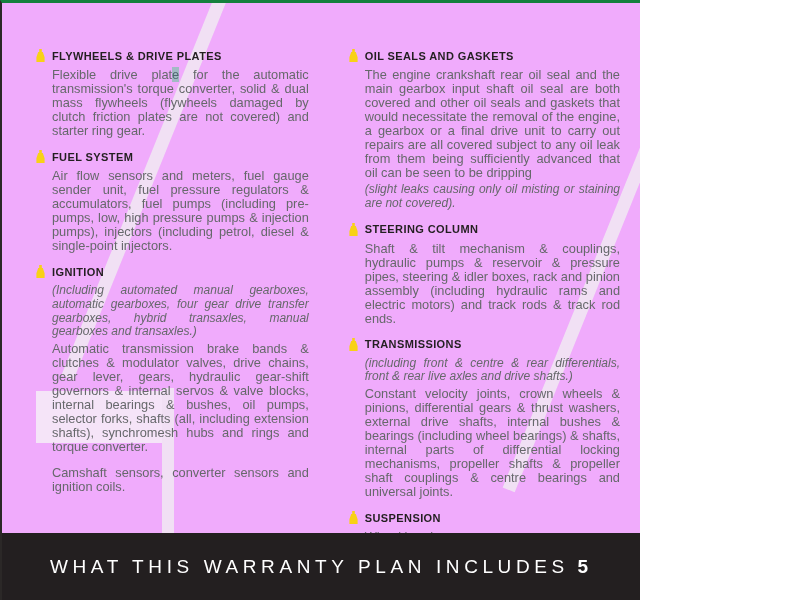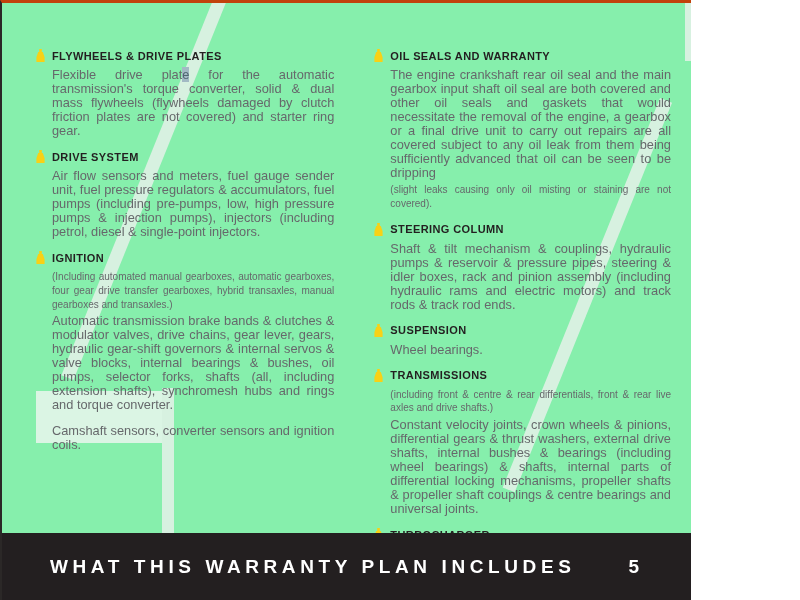--- a/index.html
+++ b/index.html
@@ -1,18 +1,18 @@
 <!DOCTYPE html>
 <html><head>
 <meta charset="utf-8">
 <style>
   html,body{margin:0;padding:0;background:#ffffff;}
   body{width:800px;height:600px;overflow:hidden;font-family:"Liberation Sans", sans-serif;}
-  .page{position:relative;width:691px;height:600px;background:#86efac;box-sizing:border-box;
-        border-top:3px solid #c2410c;border-left:2px solid #2b2827;overflow:hidden;}
+  .page{position:relative;width:640px;height:600px;background:#f0abfc;box-sizing:border-box;
+        border-top:3px solid #15803d;border-left:2px solid #2b2827;overflow:hidden;}
   
   .wm{position:absolute;background:#f1f1f1;opacity:.75;pointer-events:none;}
   .wm.diag{width:13px;}
   .wm1{left:213px;top:-8px;height:410px;transform:rotate(22deg);transform-origin:top left;}
   .wm2{left:658px;top:95px;height:420px;transform:rotate(22deg);transform-origin:top left;}
   .wm3{left:683px;top:0;width:12px;height:58px;}
   .wm4{left:737px;top:0;width:12px;height:172px;}
   .wm5{left:770px;top:186px;width:30px;height:14px;}
   .wm6{left:770px;top:287px;width:30px;height:13px;}
   .wm7{left:160px;top:385px;width:12px;height:146px;}
@@ -22,27 +22,27 @@
   .col{box-sizing:border-box;}
   .col-left{width:354px;margin-right:40px;}
   .col-right{width:352px;}
 
   .section{margin-bottom:12px;}
   .sec-head{display:flex;align-items:center;margin-bottom:6px;}
   .bullet-icon{width:9px;height:13px;flex:none;margin-right:7px;display:block;}
   .sec-title{font-size:11px;font-weight:bold;letter-spacing:.4px;color:#231f20;margin:0;}
   .body{margin:0 0 3px 16px;font-size:12.8px;line-height:14px;color:#66686b;
         text-align:justify;}
-  .note{font-size:10px;line-height:13.8px;}
+  .note{font-size:12px;line-height:13.8px;font-style:italic;}
   .cursor{background:#a2bac4;color:#4f6570;}
 
   .footer{position:absolute;left:0;right:0;bottom:0;height:67px;background:#231f20;
           display:flex;align-items:center;justify-content:space-between;
           padding:0 52px 0 48px;}
-  .footer-title{color:#ffffff;font-size:19px;font-weight:bold;letter-spacing:4.6px;}
+  .footer-title{color:#ffffff;font-size:19px;font-weight:normal;letter-spacing:4.6px;}
   .footer-pagenum{color:#ffffff;font-size:19px;font-weight:bold;}
 </style>
 </head>
 <body>
 
 <div class="page">
 
   <div class="wm diag wm1"></div>
   <div class="wm diag wm2"></div>
   <div class="wm wm3"></div>
@@ -64,21 +64,21 @@
           <h3 class="sec-title">FLYWHEELS &amp; DRIVE PLATES</h3>
         </div>
         <p class="body"><span>Flexible drive plat</span><span class="cursor">e</span><span> for the automatic transmission's torque converter, solid &amp; dual mass flywheels (flywheels damaged by clutch friction plates are not covered) and starter ring gear.</span></p>
       </div>
 
       <div class="section">
         <div class="sec-head">
           <svg class="bullet-icon" viewBox="0 0 9 13">
               <path d="M3.2 0 h2.6 v3.1 h1 L8.6 8.3 V13 H0.4 V8.3 L2.2 3.1 h1 Z" fill="#F8D116"></path>
             </svg>
-          <h3 class="sec-title">DRIVE SYSTEM</h3>
+          <h3 class="sec-title">FUEL SYSTEM</h3>
         </div>
         <p class="body">Air flow sensors and meters, fuel gauge sender unit, fuel pressure regulators &amp; accumulators, fuel pumps (including pre-pumps, low, high pressure pumps &amp; injection pumps), injectors (including petrol, diesel &amp; single-point injectors.</p>
       </div>
 
       <div class="section">
         <div class="sec-head">
           <svg class="bullet-icon" viewBox="0 0 9 13">
               <path d="M3.2 0 h2.6 v3.1 h1 L8.6 8.3 V13 H0.4 V8.3 L2.2 3.1 h1 Z" fill="#F8D116"></path>
             </svg>
           <h3 class="sec-title">IGNITION</h3>
@@ -93,55 +93,55 @@
 
     </div>
 
     <div class="col col-right">
 
       <div class="section">
         <div class="sec-head">
           <svg class="bullet-icon" viewBox="0 0 9 13">
               <path d="M3.2 0 h2.6 v3.1 h1 L8.6 8.3 V13 H0.4 V8.3 L2.2 3.1 h1 Z" fill="#F8D116"></path>
             </svg>
-          <h3 class="sec-title">OIL SEALS AND WARRANTY</h3>
+          <h3 class="sec-title">OIL SEALS AND GASKETS</h3>
         </div>
         <p class="body">The engine crankshaft rear oil seal and the main gearbox input shaft oil seal are both covered and other oil seals and gaskets that would necessitate the removal of the engine, a gearbox or a final drive unit to carry out repairs are all covered subject to any oil leak from them being sufficiently advanced that oil can be seen to be dripping</p>
         <p class="body note">(slight leaks causing only oil misting or staining are not covered).</p>
       </div>
 
       <div class="section">
         <div class="sec-head">
           <svg class="bullet-icon" viewBox="0 0 9 13">
               <path d="M3.2 0 h2.6 v3.1 h1 L8.6 8.3 V13 H0.4 V8.3 L2.2 3.1 h1 Z" fill="#F8D116"></path>
             </svg>
           <h3 class="sec-title">STEERING COLUMN</h3>
         </div>
         <p class="body">Shaft &amp; tilt mechanism &amp; couplings, hydraulic pumps &amp; reservoir &amp; pressure pipes, steering &amp; idler boxes, rack and pinion assembly (including hydraulic rams and electric motors) and track rods &amp; track rod ends.</p>
       </div>
 
       <div class="section">
         <div class="sec-head">
           <svg class="bullet-icon" viewBox="0 0 9 13">
               <path d="M3.2 0 h2.6 v3.1 h1 L8.6 8.3 V13 H0.4 V8.3 L2.2 3.1 h1 Z" fill="#F8D116"></path>
             </svg>
-          <h3 class="sec-title">SUSPENSION</h3>
+          <h3 class="sec-title">TRANSMISSIONS</h3>
         </div>
-        <p class="body">Wheel bearings.</p>
+        <p class="body note">(including front &amp; centre &amp; rear differentials, front &amp; rear live axles and drive shafts.)</p>
+        <p class="body">Constant velocity joints, crown wheels &amp; pinions, differential gears &amp; thrust washers, external drive shafts, internal bushes &amp; bearings (including wheel bearings) &amp; shafts, internal parts of differential locking mechanisms, propeller shafts &amp; propeller shaft couplings &amp; centre bearings and universal joints.</p>
       </div>
 
       <div class="section">
         <div class="sec-head">
           <svg class="bullet-icon" viewBox="0 0 9 13">
               <path d="M3.2 0 h2.6 v3.1 h1 L8.6 8.3 V13 H0.4 V8.3 L2.2 3.1 h1 Z" fill="#F8D116"></path>
             </svg>
-          <h3 class="sec-title">TRANSMISSIONS</h3>
+          <h3 class="sec-title">SUSPENSION</h3>
         </div>
-        <p class="body note">(including front &amp; centre &amp; rear differentials, front &amp; rear live axles and drive shafts.)</p>
-        <p class="body">Constant velocity joints, crown wheels &amp; pinions, differential gears &amp; thrust washers, external drive shafts, internal bushes &amp; bearings (including wheel bearings) &amp; shafts, internal parts of differential locking mechanisms, propeller shafts &amp; propeller shaft couplings &amp; centre bearings and universal joints.</p>
+        <p class="body">Wheel bearings.</p>
       </div>
 
       <div class="section">
         <div class="sec-head">
           <svg class="bullet-icon" viewBox="0 0 9 13">
               <path d="M3.2 0 h2.6 v3.1 h1 L8.6 8.3 V13 H0.4 V8.3 L2.2 3.1 h1 Z" fill="#F8D116"></path>
             </svg>
           <h3 class="sec-title">TURBOCHARGER</h3>
         </div>
       </div>

